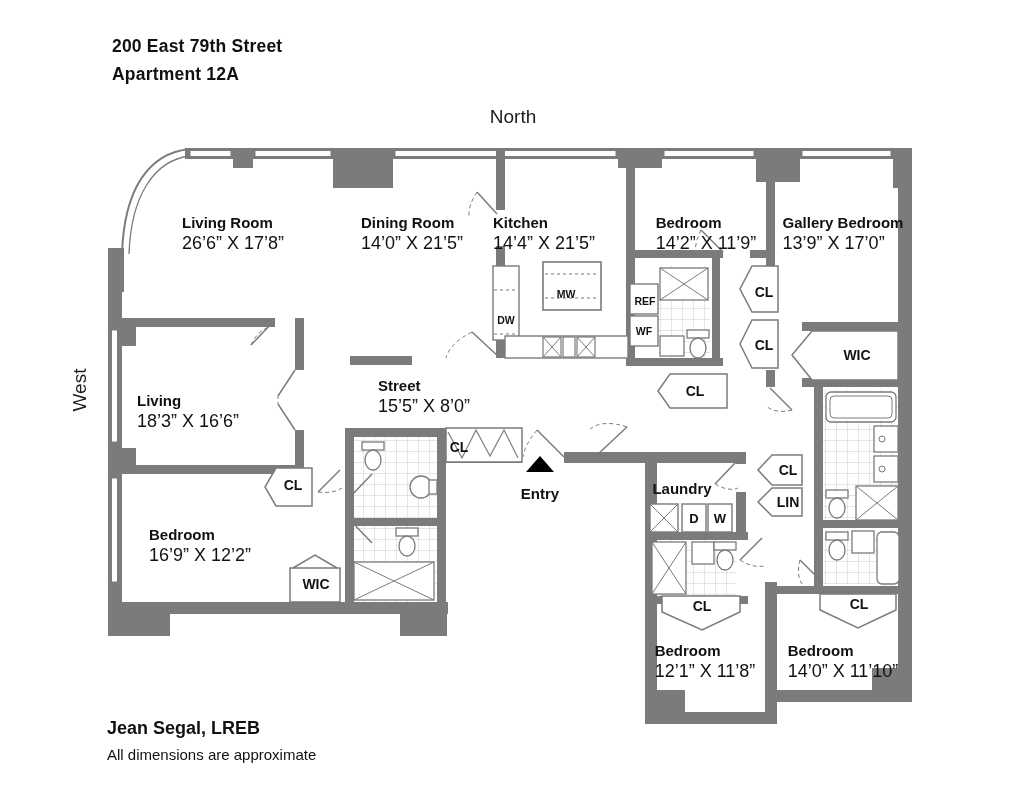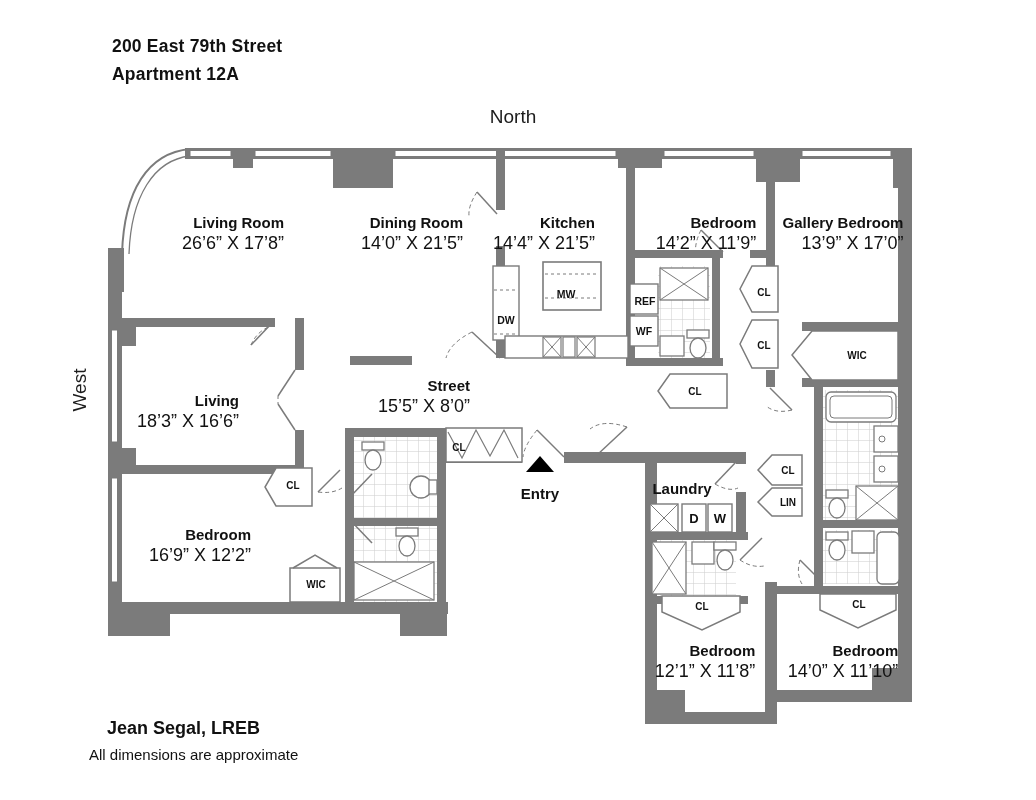--- a/index.html
+++ b/index.html
@@ -4,24 +4,24 @@
 <style>
   html,body{margin:0;padding:0;background:#ffffff;}
   #canvas{
     position:relative;width:1036px;height:792px;background:#ffffff;
     font-family:"Liberation Sans", sans-serif;color:#111111;overflow:hidden;
   }
   #plan-svg{position:absolute;left:0;top:0;}
   .abs{position:absolute;}
   .title-line{font-size:17.5px;font-weight:700;letter-spacing:.2px;}
   .compass{font-size:19px;font-weight:400;color:#1c1c1c;}
-  .room-label{position:absolute;transform:translateX(-50%);text-align:right;white-space:nowrap;line-height:21px;}
+  .room-label{position:absolute;transform:translateX(-50%);text-align:left;white-space:nowrap;line-height:21px;}
   .room-name{font-size:15px;font-weight:700;}
   .room-dims{font-size:18px;font-weight:400;}
-  .cl-label{position:absolute;transform:translate(-50%,-50%);font-size:10px;font-weight:700;white-space:nowrap;}
+  .cl-label{position:absolute;transform:translate(-50%,-50%);font-size:14px;font-weight:700;white-space:nowrap;}
   .app-label{position:absolute;transform:translate(-50%,-50%);font-size:10.5px;font-weight:700;white-space:nowrap;}
   .entry-label{position:absolute;transform:translateX(-50%);font-size:15px;font-weight:700;}
   .footer-agent{font-size:18px;font-weight:700;}
   .footer-disclaimer{font-size:15px;font-weight:400;}
   .west-rot{transform:translate(-50%,-50%) rotate(-90deg);}
 </style>
 </head>
 <body>
 
 <div id="canvas">
@@ -300,15 +300,15 @@
   <div class="app-label" style="left:506px;top:320px;">DW</div>
   <div class="app-label" style="left:566px;top:294px;">MW</div>
   <div class="app-label" style="left:645px;top:301px;">REF</div>
   <div class="app-label" style="left:644px;top:331px;">WF</div>
   <div class="app-label" style="left:694px;top:518px;font-size:13px;">D</div>
   <div class="app-label" style="left:720px;top:518px;font-size:13px;">W</div>
 
   <div class="entry-label" style="left:540px;top:485px;">Entry</div>
 
   <div class="abs footer-agent" style="left:107px;top:718px;">Jean Segal, LREB</div>
-  <div class="abs footer-disclaimer" style="left:89px;top:746px;">All dimensions are approximate</div>
+  <div class="abs footer-disclaimer" style="left:107px;top:746px;">All dimensions are approximate</div>
 
 </div>
 
 </body></html>

